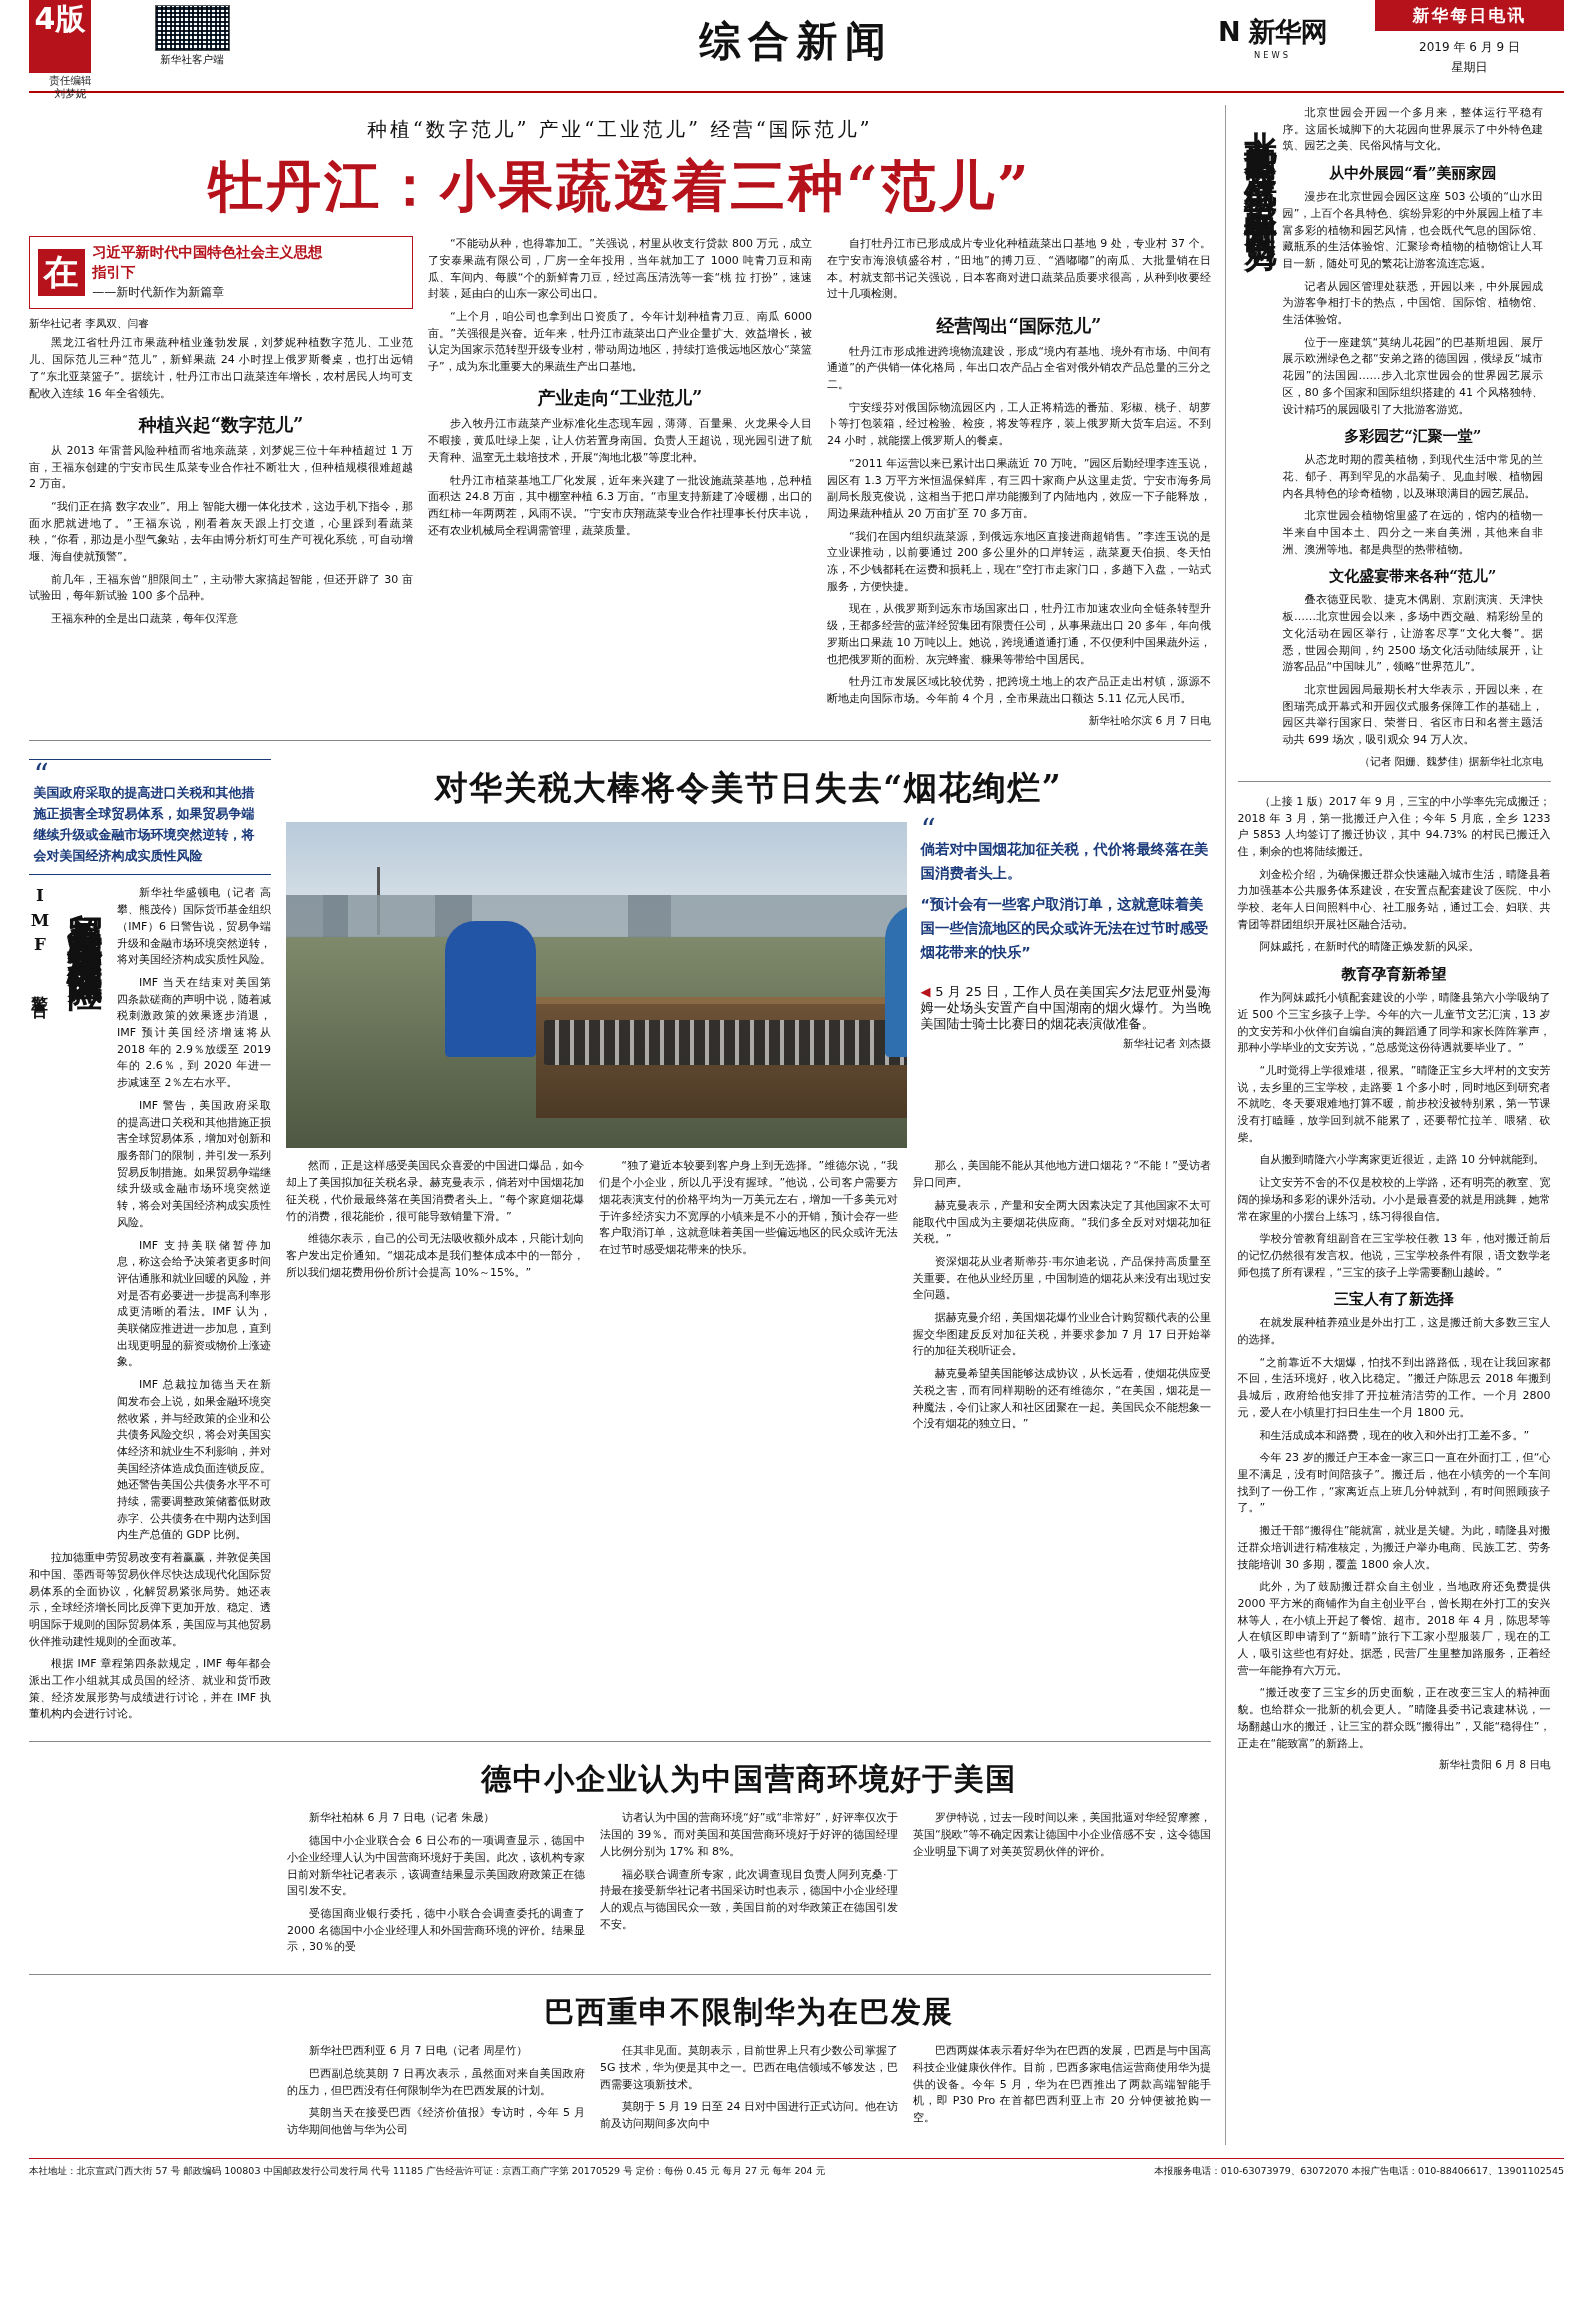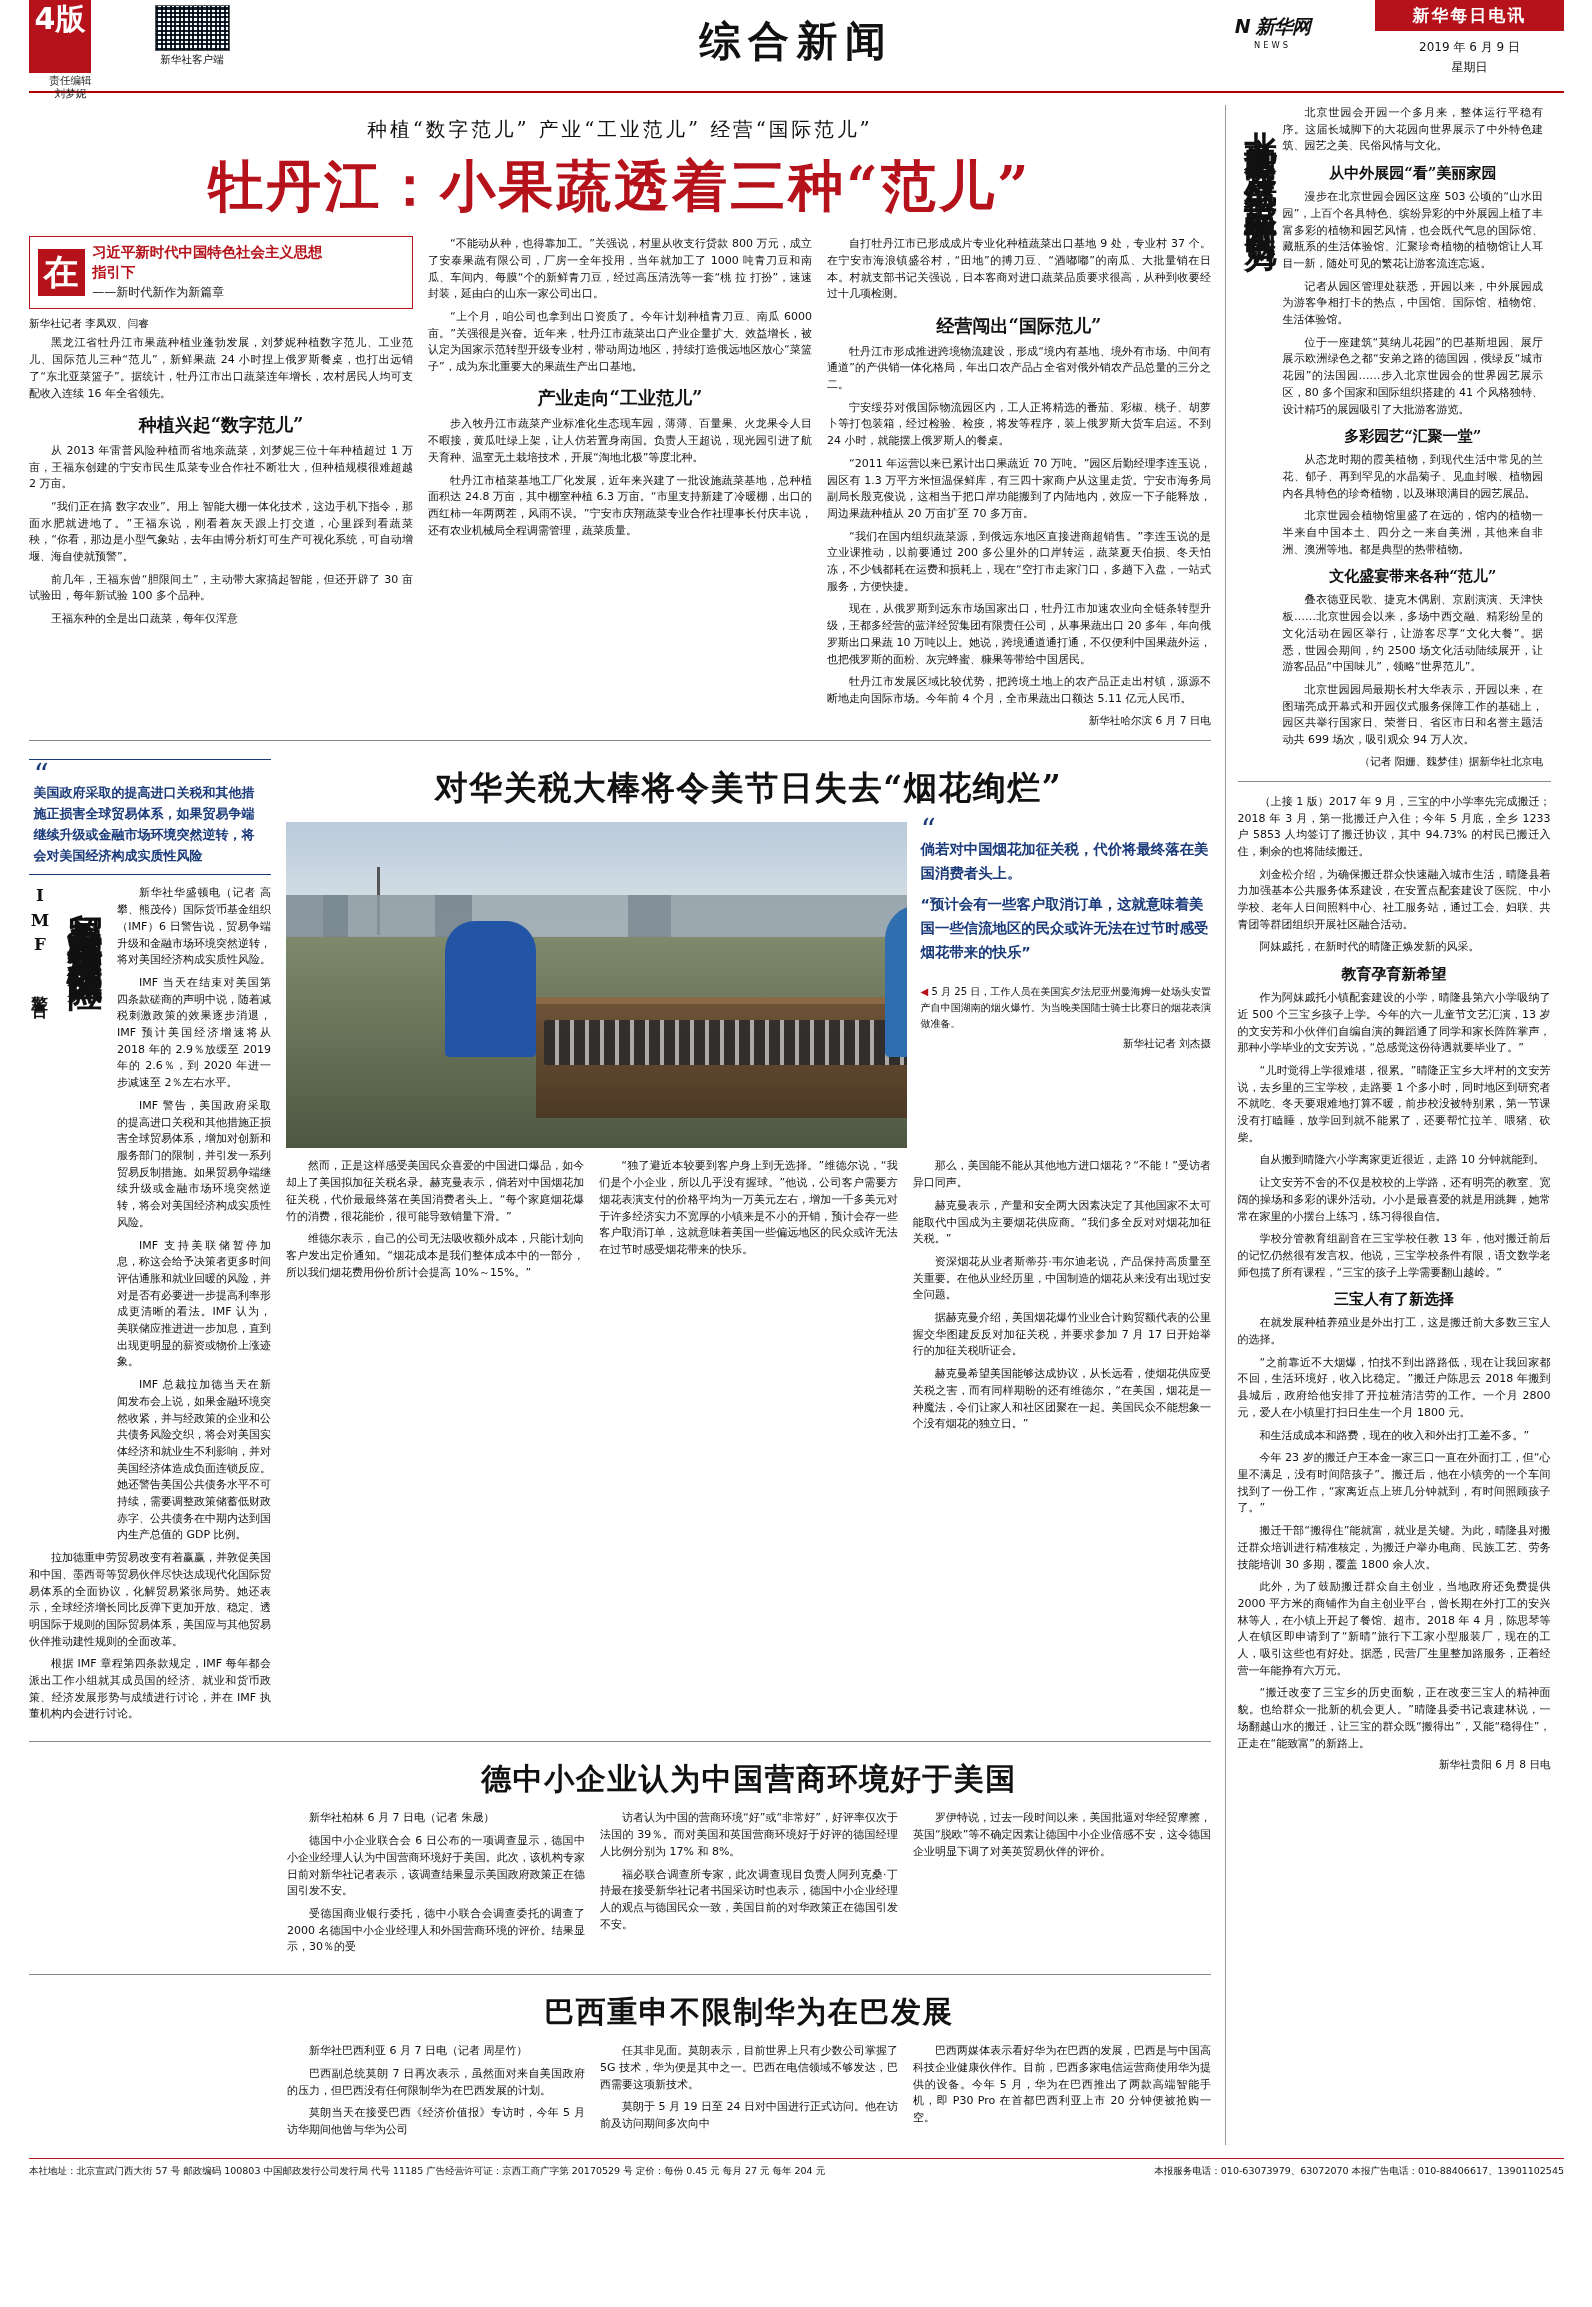--- a/index.html
+++ b/index.html
@@ -57,21 +57,21 @@
     position:absolute;left:0;right:0;top:13.6px;
     text-align:center;
     font-family:"DejaVu Serif","Liberation Serif",serif;
     font-size:41px;font-weight:bold;letter-spacing:7.6px;
   }
   .newsagency{
     position:absolute;right:227px;top:13.6px;
     text-align:center;width:129px;
   }
   .na-logo{
-    font-size:19px;font-weight:bold;font-style:italic;
+    font-size:27px;font-weight:bold;
     letter-spacing:-0.8px;
   }
   .na-sub{font-size:8.3px;letter-spacing:3px;}
   .right-flag{
     position:absolute;right:0;top:0;width:189px;text-align:center;
   }
   .right-flag .band{
     background:#b5121b;color:#fff;font-size:16.7px;font-weight:bold;
     letter-spacing:2.3px;padding:3.8px 0;
   }
@@ -144,21 +144,21 @@
     background:linear-gradient(#7e8a6b,#4e5742);}
   .photo .table{position:absolute;left:250px;bottom:30px;width:576px;height:114px;
     background:linear-gradient(#6d5236,#4c3a26);border-top:7.6px solid #8a6a45;}
   .photo .tubes{position:absolute;left:258px;bottom:83px;width:561px;height:45px;
     background:repeating-linear-gradient(90deg,#2c2c2c 0 10.6px,#b5b5b5 10.6px 15px);
     opacity:.9;border-radius:3px;}
   .photo .worker{position:absolute;width:91px;bottom:91px;}
   .photo .w1{left:159px;height:136px;background:#2255a5;border-radius:30px 30px 4.5px 4.5px;}
   .photo .w2{left:599px;height:152px;background:#2f6fb0;border-radius:34px 34px 4.5px 4.5px;}
   .photo .crane{position:absolute;left:91px;top:45px;width:3px;height:68px;background:#555;}
-  .caption{font-size:10px;line-height:16px;margin-top:6px;text-align:justify;}
+  .caption{font-size:13px;line-height:16px;margin-top:6px;text-align:justify;}
   .caption .lead-mark{color:#b5121b;}
   
   .sec-headline{
     text-align:center;font-family:"DejaVu Serif","Liberation Serif",serif;
     font-size:30px;font-weight:bold;letter-spacing:1.5px;margin:16.7px 0 10.6px;
   }
   .divider{border:0;border-top:0.8px solid #888;margin:12px 0;}
   
   .r-vert-title{
     font-family:"DejaVu Serif","Liberation Serif",serif;

